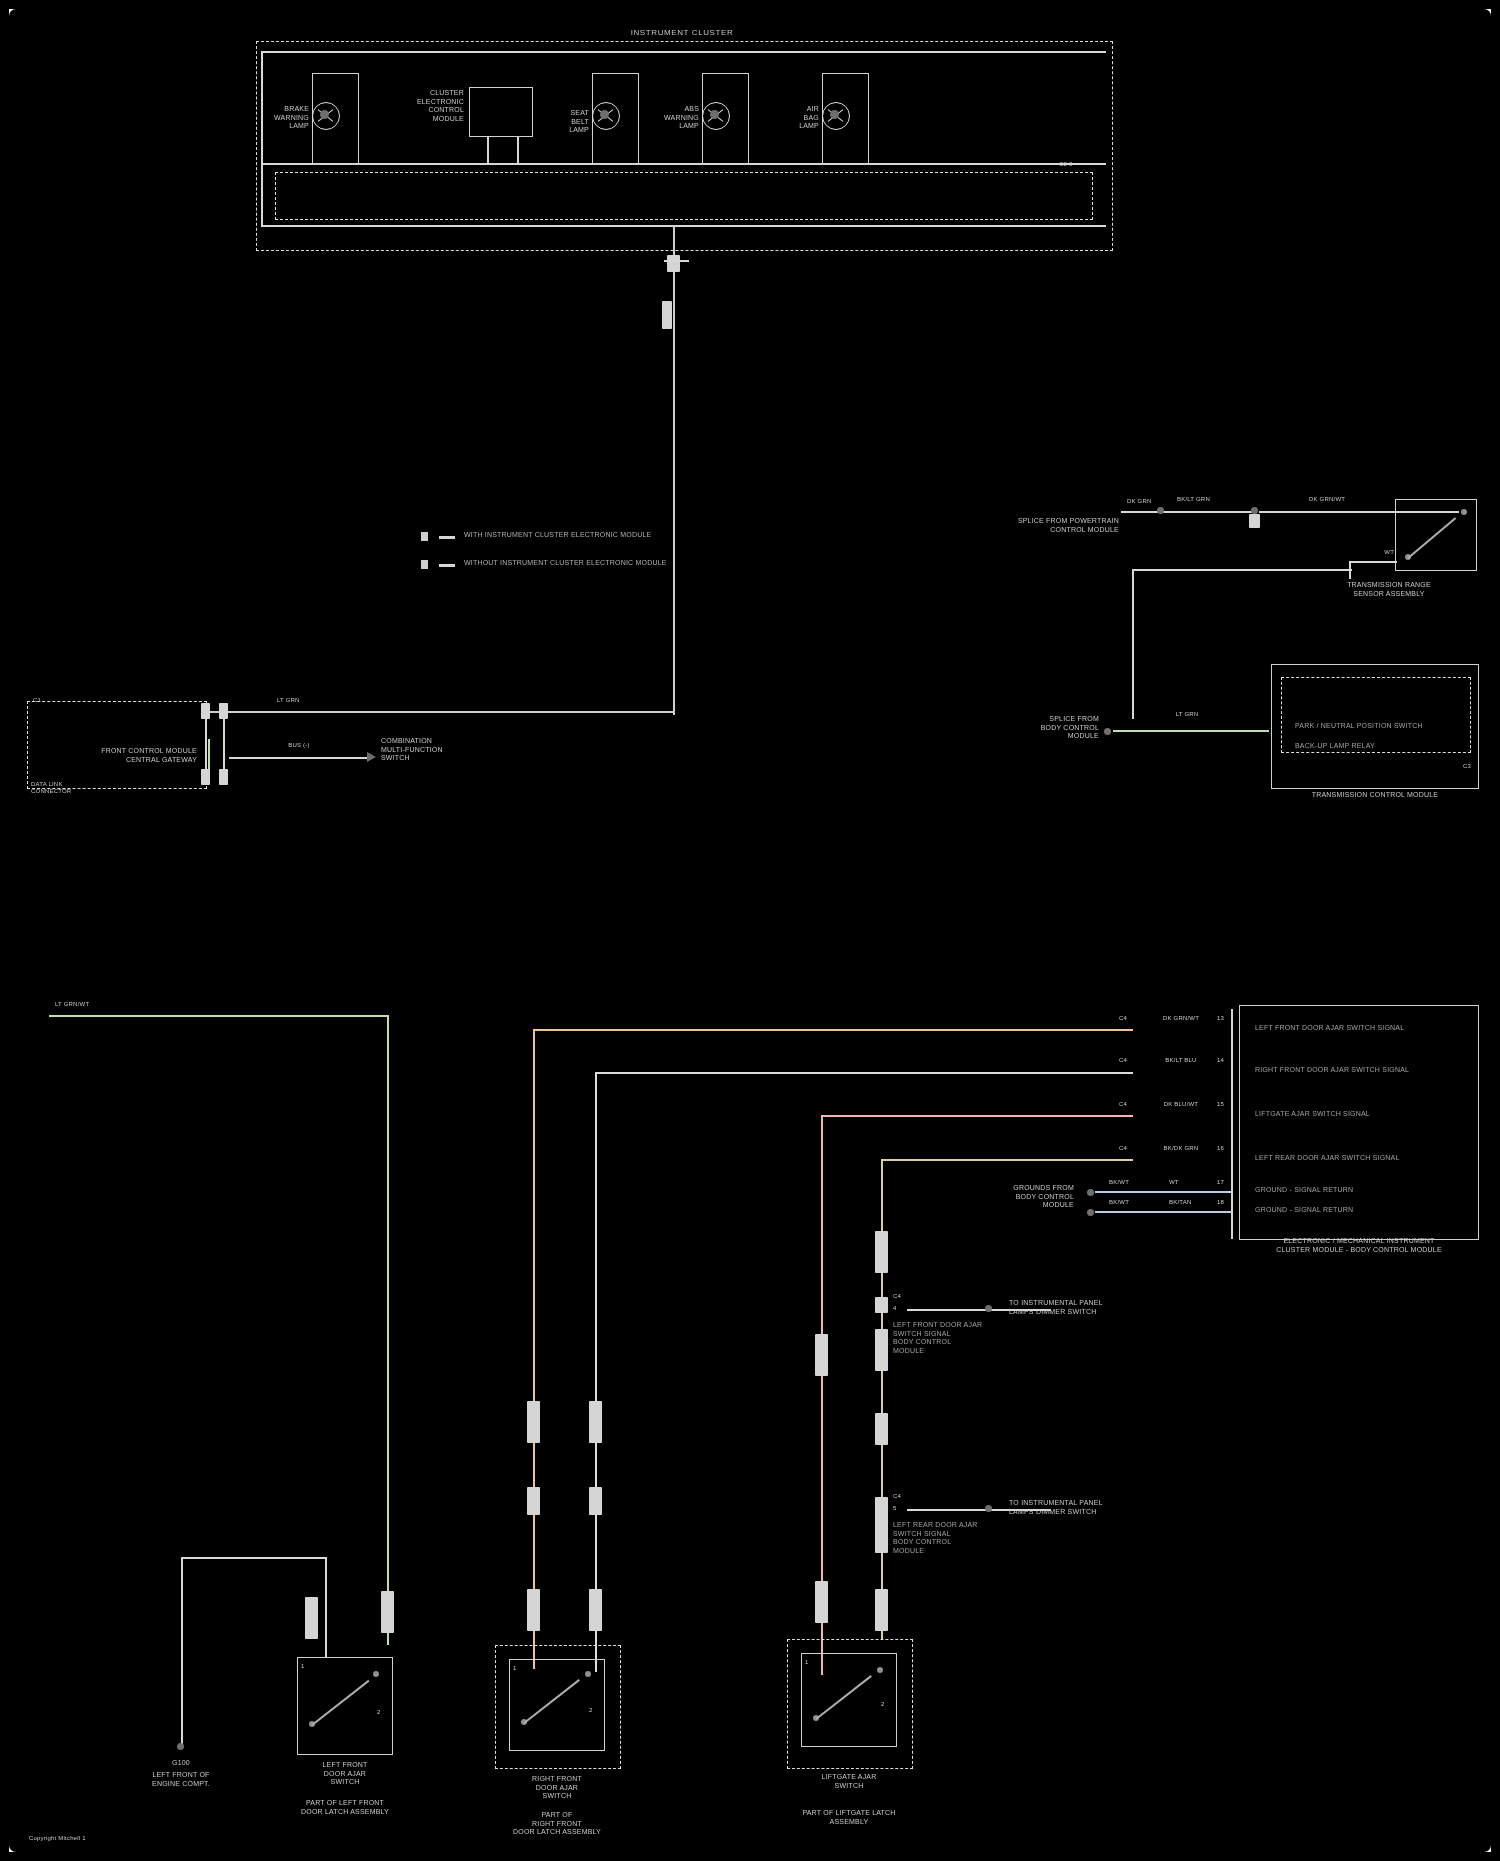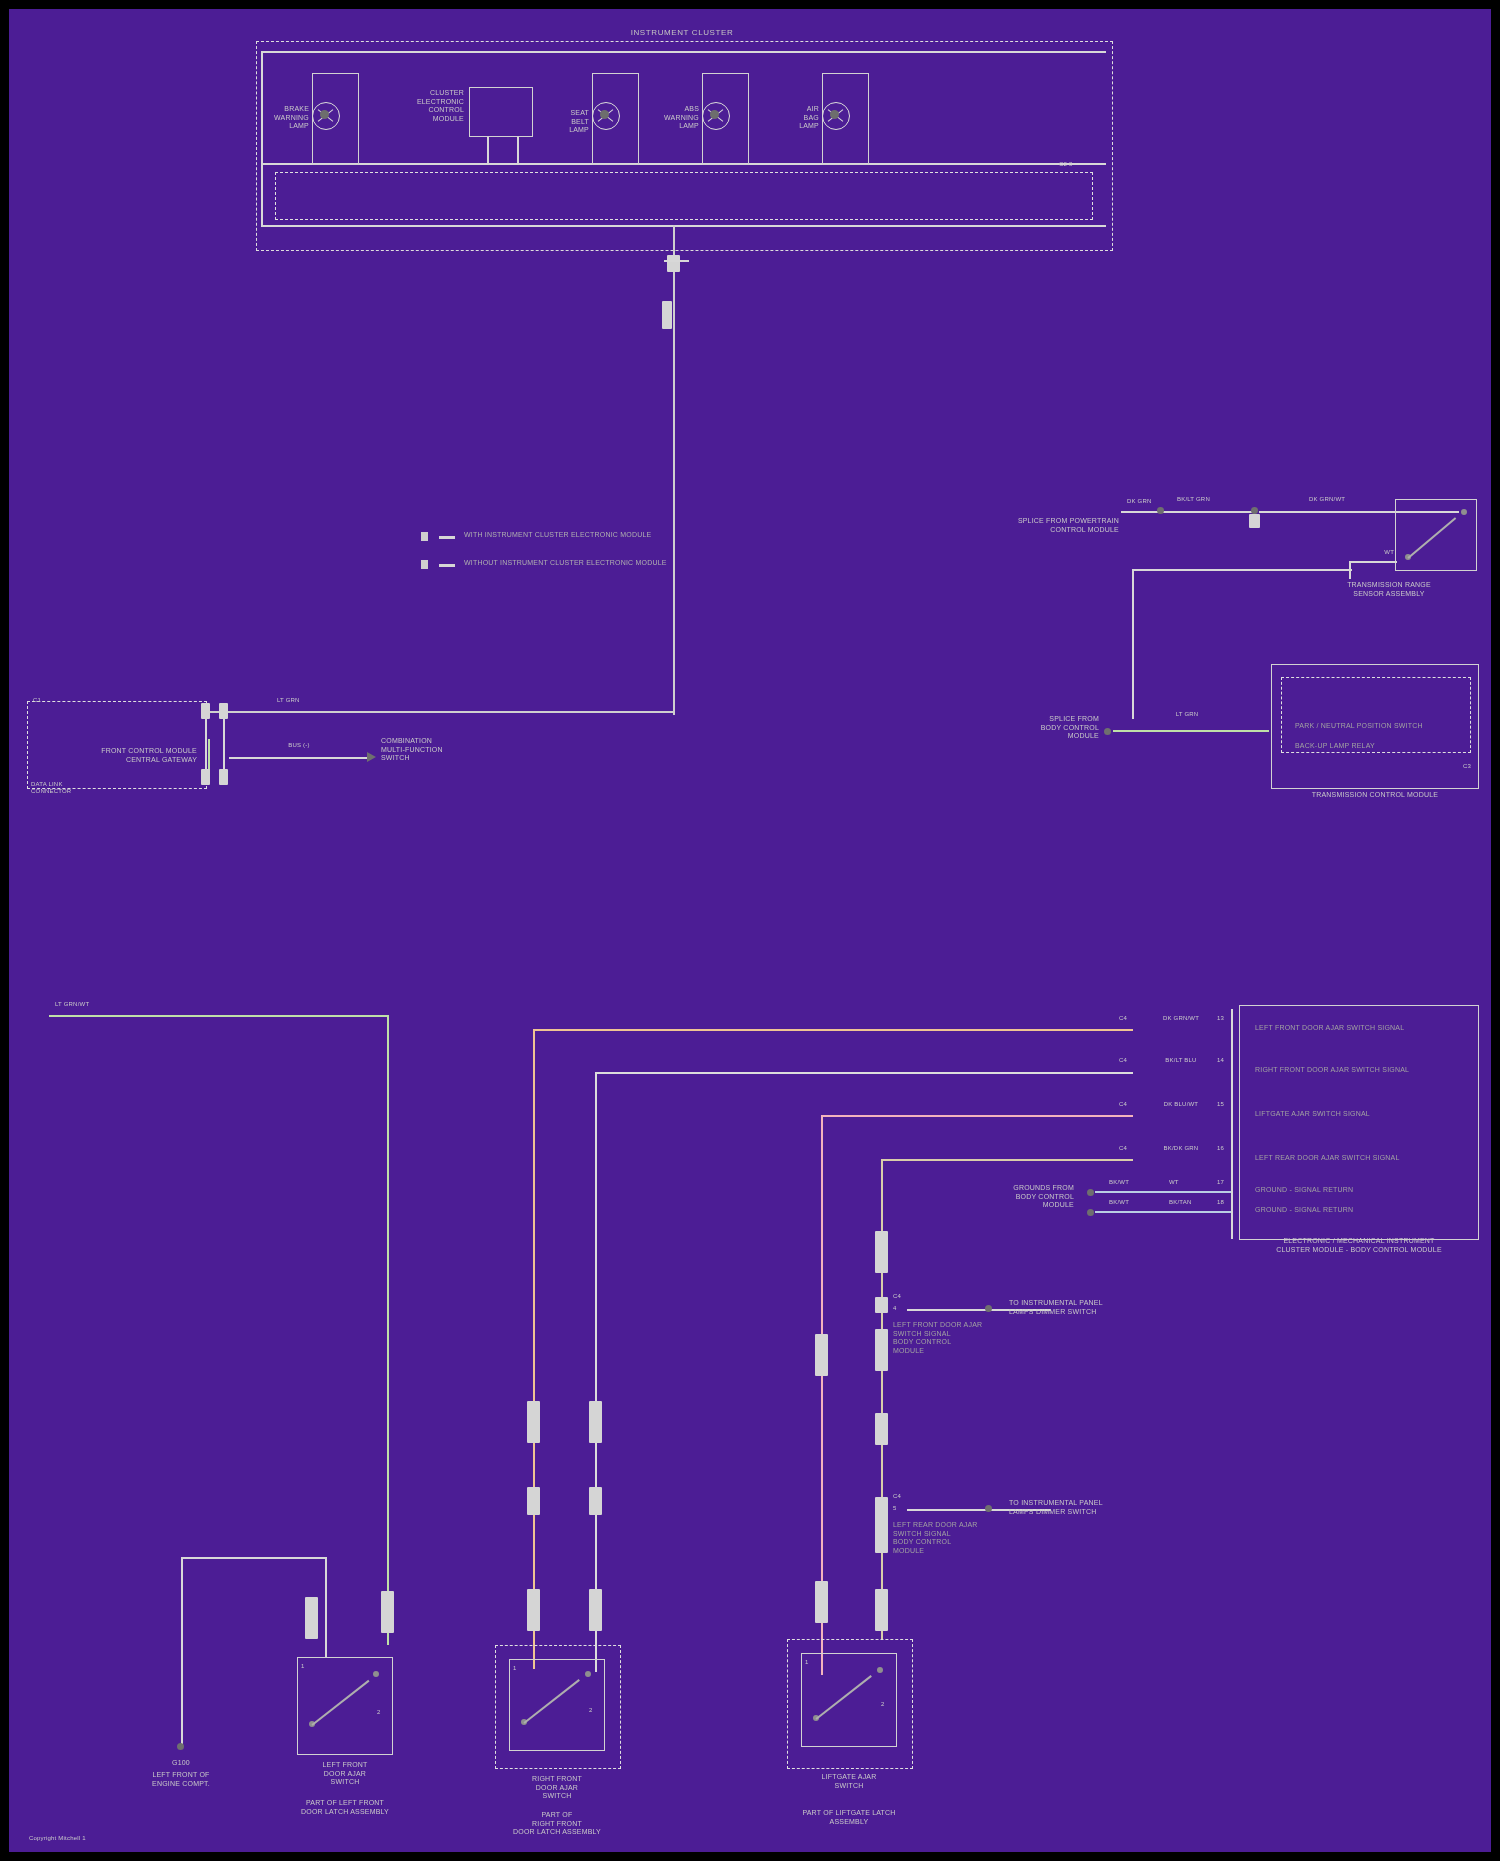--- a/index.html
+++ b/index.html
@@ -1,19 +1,19 @@
 <!DOCTYPE html>
 <html><head>
 <meta charset="utf-8">
 <style>
   html,body{margin:0;padding:0;background:#6e6e6e;}
   body{font-family:"Liberation Sans",sans-serif;}
   #page{position:relative;width:1500px;height:1861px;background:#fff;overflow:hidden;
         border:9px solid #000;box-sizing:border-box;}
-  #sheet{position:absolute;left:0;top:0;width:1482px;height:1843px;background:#4c1d95;}
+  #sheet{position:absolute;left:0;top:0;width:1482px;height:1843px;background:#000000;border-radius:7px;}
 
   
   .lbl{position:absolute;color:#c9c9c9;font-size:7px;line-height:8.5px;
        letter-spacing:.2px;white-space:pre;font-family:"Liberation Sans",sans-serif;}
   .lbl.c{text-align:center;transform:translateX(-50%);}
   .lbl.r{text-align:right;transform:translateX(-100%);}
   .lbl.dk{color:#b0b0b0;}
   .lbl.dkr{color:#a2a2a2;}
   .lbl.tiny{font-size:6px;line-height:7px;}
   .lbl.tt{font-size:8px;letter-spacing:.6px;color:#c4c4c4;}

